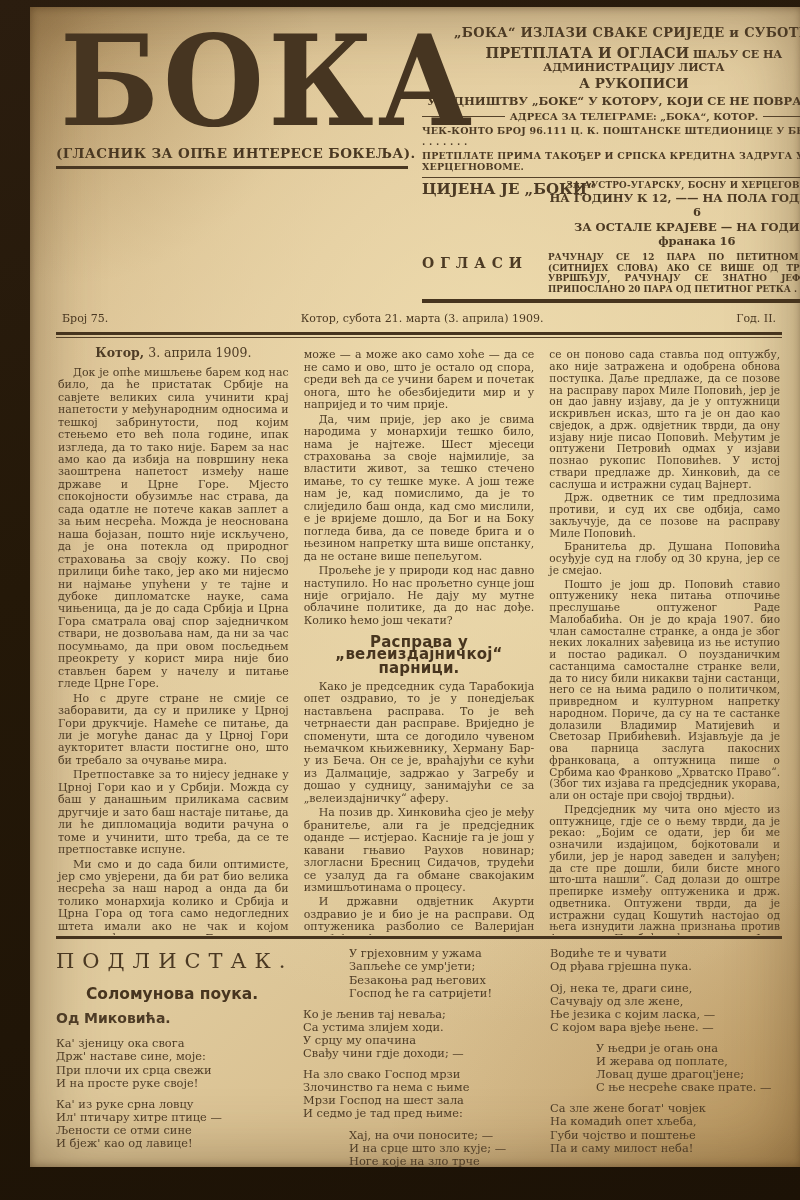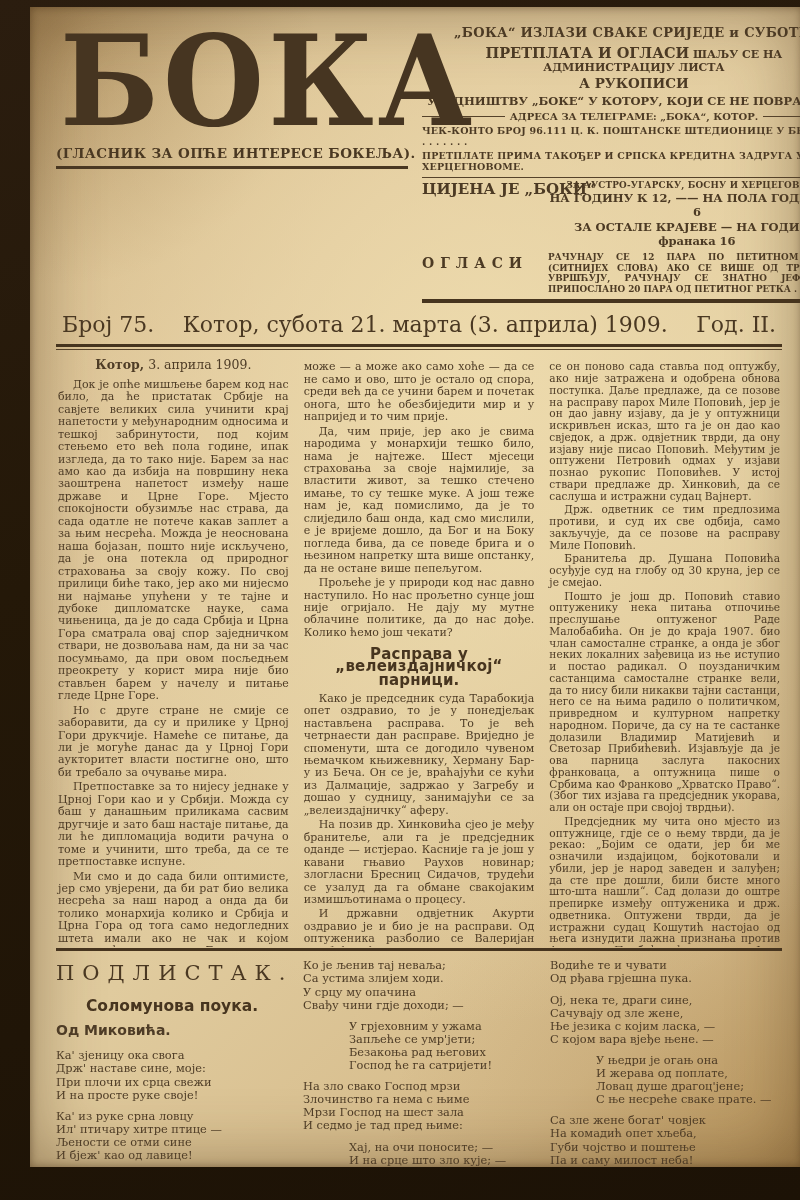--- a/index.html
+++ b/index.html
@@ -56,21 +56,21 @@
   .price-other { font-size:11.5px; margin-top:1px; }
 
   .ads-row { display:flex; margin-top:4px; }
   .ads-label { width:126px; flex:none; font-weight:bold; font-size:14px; letter-spacing:6px; padding-top:3px; }
   .ads-text { flex:1; font-weight:bold; font-size:8.8px; line-height:10.6px; text-align:justify; }
   .mast-right-rule { border-top:4px solid #46341e; margin-top:5px; }
 
   
   .dateline-row {
     display:flex; justify-content:space-between; align-items:baseline;
-    padding:9px 6px 7px 6px; font-size:22px; color:#4a3822;
+    padding:9px 6px 7px 6px; font-size:11px; color:#4a3822;
   }
   .rule-heavy { border-top:3px solid #46341e; }
   .rule-thin { border-top:1px solid #55422a; margin-top:2px; }
 
   
   .columns { display:flex; gap:11px; height:588px; overflow:hidden; padding-top:9px; }
   .col { flex:1; min-width:0; font-size:11px; line-height:12.45px; text-align:justify; overflow:hidden; }
   .article-dateline { text-align:center; font-size:12.5px; margin:0 0 7px 0; }
   .article-dateline .place { font-weight:bold; }
   .para { margin:2px; text-indent:15px; }
@@ -193,28 +193,28 @@
 При плочи их срца свежи
 И на просте руке своје!</div>
         <div class="stanza">Ка' из руке срна ловцу
 Ил' птичару хитре птице —
 Љености се отми сине
 И бјеж' као од лавице!</div>
 
       </div>
 
       <div class="feu-col">
+        <div class="stanza indent">У грјеховним у ужама
+Запљеће се умр'јети;
+Безакоња рад његових
+Господ ће га сатријети!</div>
         <div class="stanza">Ко је љенив тај неваља;
 Са устима злијем ходи.
 У срцу му опачина
 Свађу чини гдје доходи; —</div>
-        <div class="stanza indent">У грјеховним у ужама
-Запљеће се умр'јети;
-Безакоња рад његових
-Господ ће га сатријети!</div>
         <div class="stanza">На зло свако Господ мрзи
 Злочинство га нема с њиме
 Мрзи Господ на шест зала
 И седмо је тад пред њиме:</div>
         <div class="stanza indent">Хај, на очи поносите; —
 И на срце што зло кује; —
 Ноге које на зло трче
 Језик који с лажи трује. —</div>
 
       </div>

